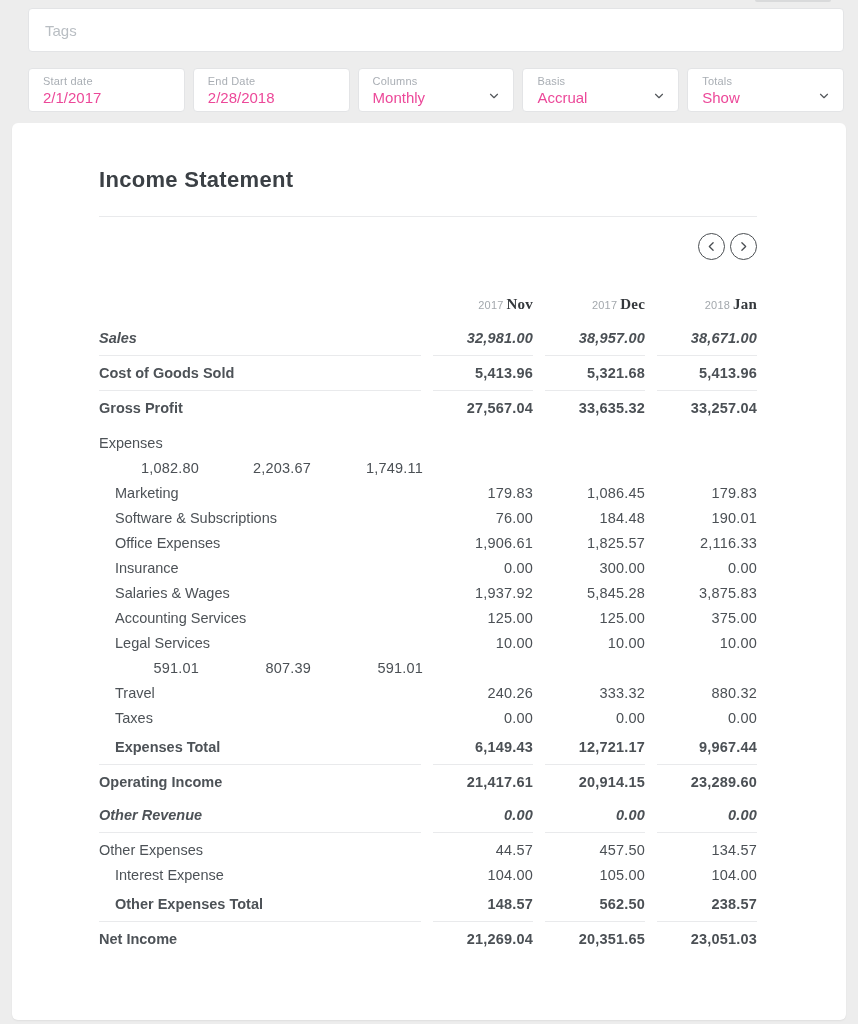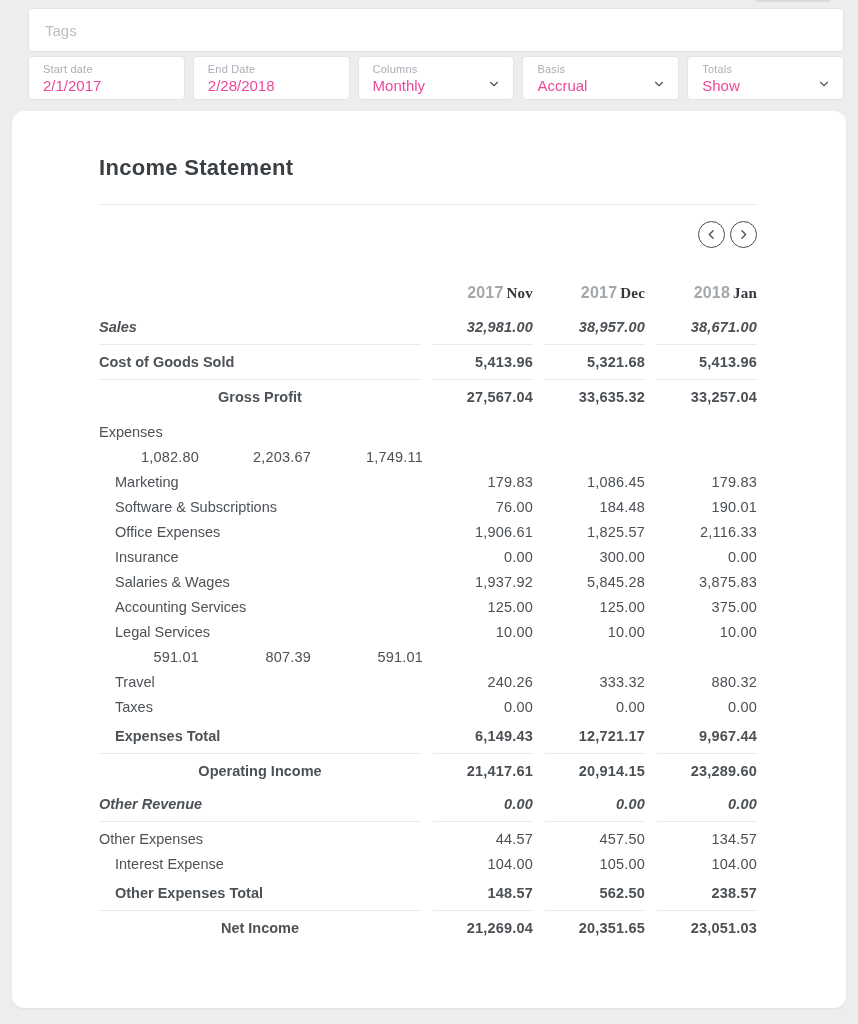--- a/index.html
+++ b/index.html
@@ -40,21 +40,21 @@
     padding:0 16px;
   }
   .tags-box input{
     border:none;outline:none;width:100%;
     font-family:"Liberation Sans", sans-serif;
     font-size:15px;color:var(--dark);
     background:transparent;
   }
   .tags-box input::placeholder{color:#b9bec3;}
   .filter-row{
-    display:flex;gap:8px;margin-top:4px;
+    display:flex;gap:8px;margin-top:16px;
   }
   .filter-box{
     flex:1 1 0;
     background:var(--card-bg);
     border:1px solid var(--box-border);
     border-radius:4px;
     height:44px;
     padding:6px 14px 0 14px;
     position:relative;
     cursor:pointer;
@@ -75,21 +75,21 @@
   }
   .filter-box .chev{
     position:absolute;right:12px;top:20px;
     width:14px;height:14px;
     color:#53575b;
   }
 
   
   .card{
     background:var(--card-bg);
-    border-radius:12px;
+    border-radius:6px;
     margin:11px 12px 0 12px;
     box-shadow:0 1px 2px rgba(0,0,0,0.06);
     padding:44px 89px 70px 87px;
     height:897px;
   }
   .report-title{
     font-size:22px;font-weight:700;color:var(--dark);
     letter-spacing:.3px;
   }
   .title-divider{
@@ -120,26 +120,26 @@
     letter-spacing:.2px;white-space:nowrap;
   }
   .row.major .cell{padding-top:8px;padding-bottom:8px;}
   .row.divider .cell{border-bottom-color:var(--divider);padding-bottom:9px;}
   .row.divider + .row .cell{padding-top:9px;}
   .row.section .cell{padding-top:10px;}
   .bold{font-weight:700;}
   .c-blue{color:var(--blue);font-style:italic;}
   .c-orange{color:var(--orange);}
   .c-green{color:var(--green);}
-  .c-dark{color:var(--dark);text-align:center;}
+  .c-dark{color:var(--dark);}
   .lbl.link{cursor:pointer;}
 
   
   .row.head .cell{padding-bottom:8px;}
-  .row.head .yr{font-size:16px;color:#a3a8ad;font-weight:700;margin-right:3px;}
+  .row.head .yr{font-size:11px;color:#a3a8ad;font-weight:400;margin-right:3px;}
   .row.head .mo{font-size:15px;color:#34383c;font-weight:700;font-family:Liberation Serif, serif;}
 </style>
 </head>
 <body>
 
 <div class="top-artifact"></div>
 
 <div class="top-area">
   <div class="tags-box">
     <input type="text" placeholder="Tags" style="">

